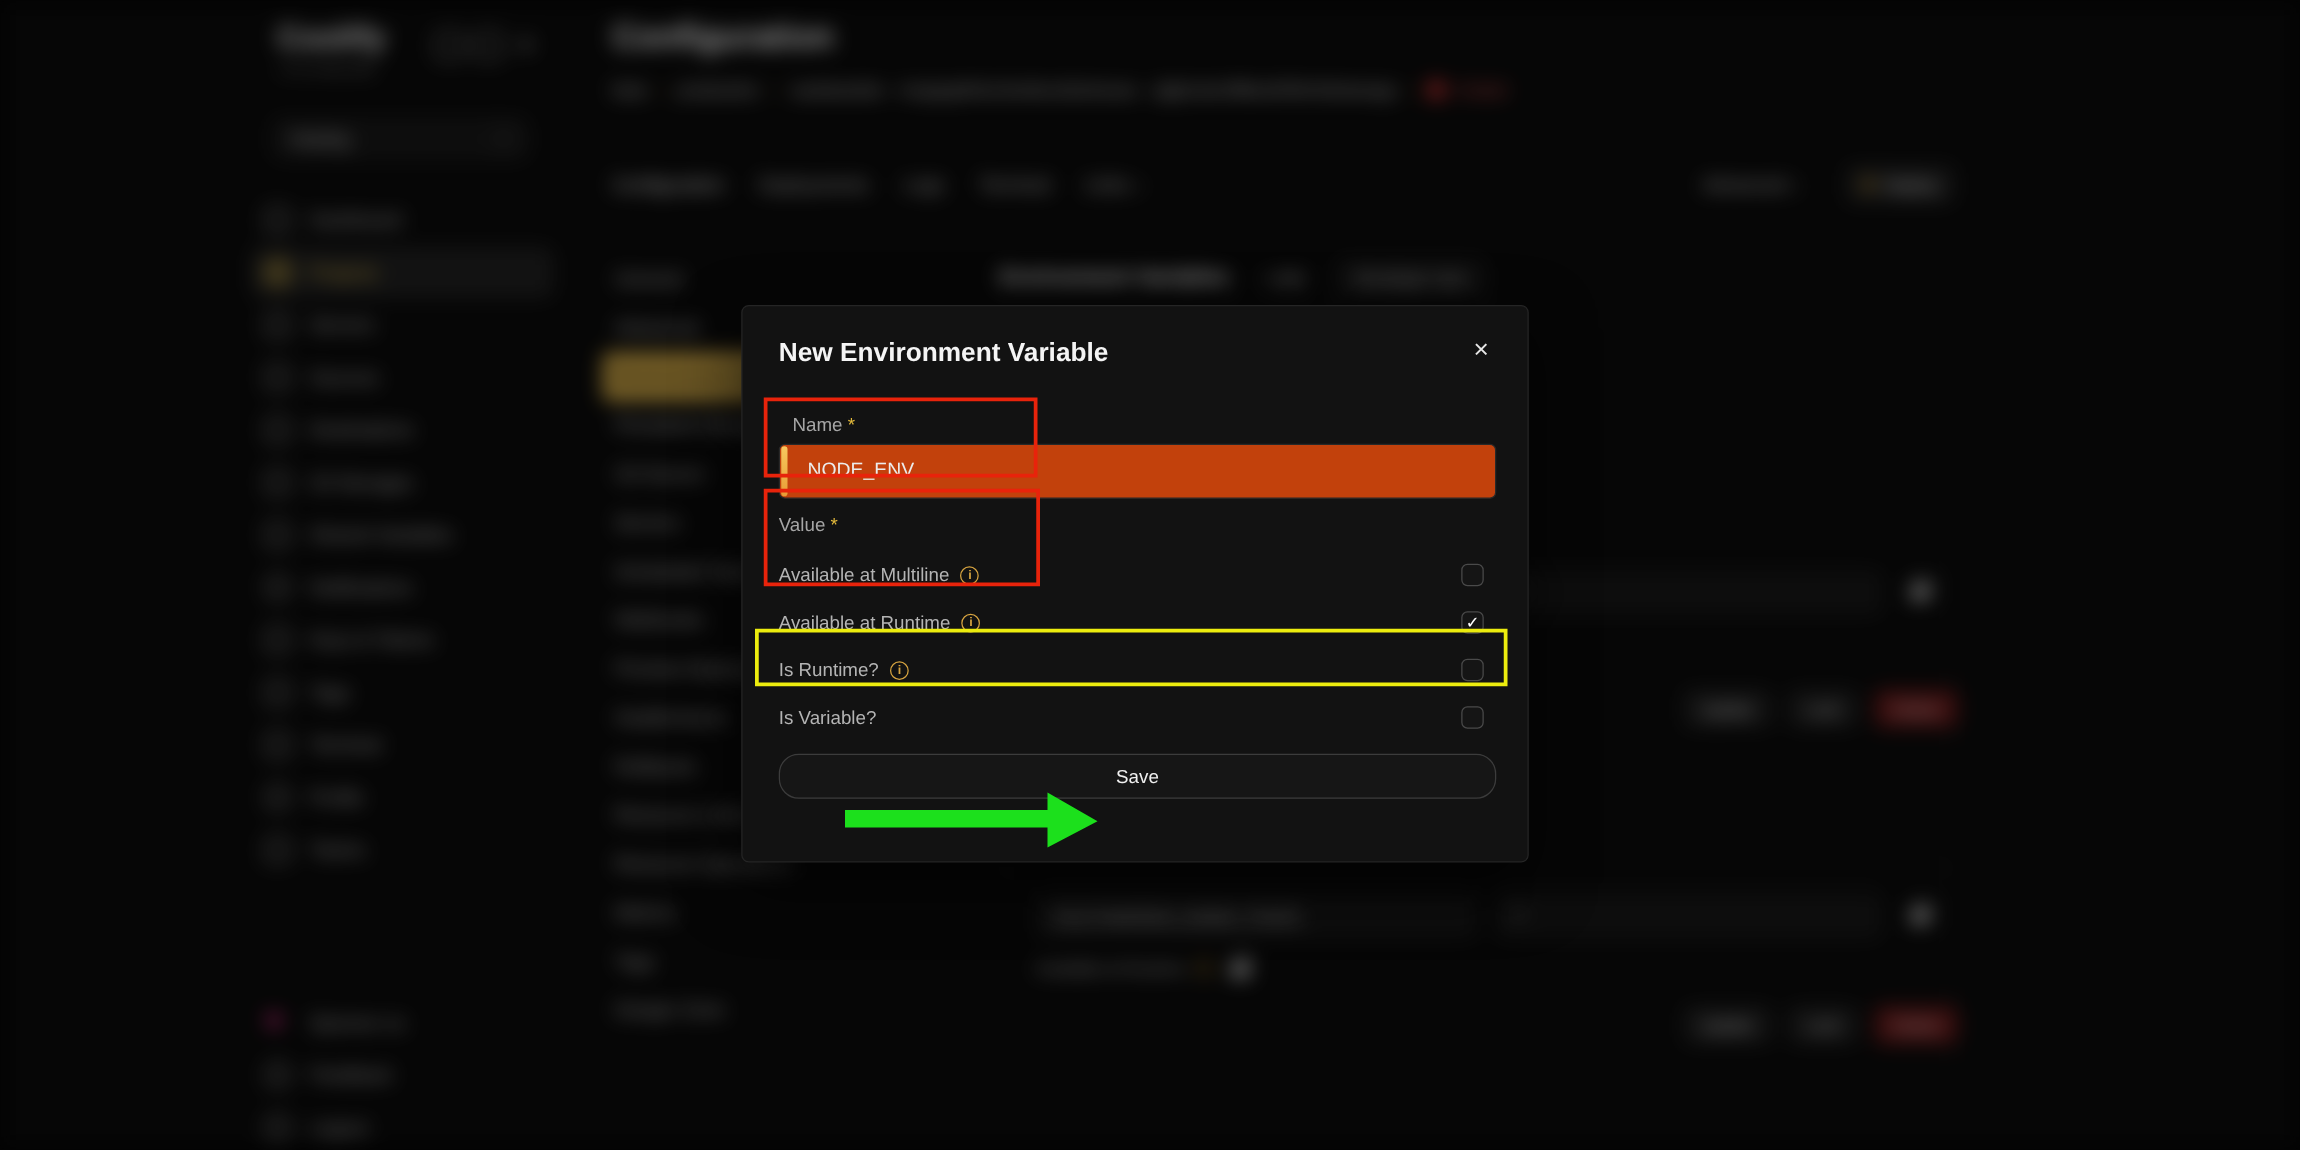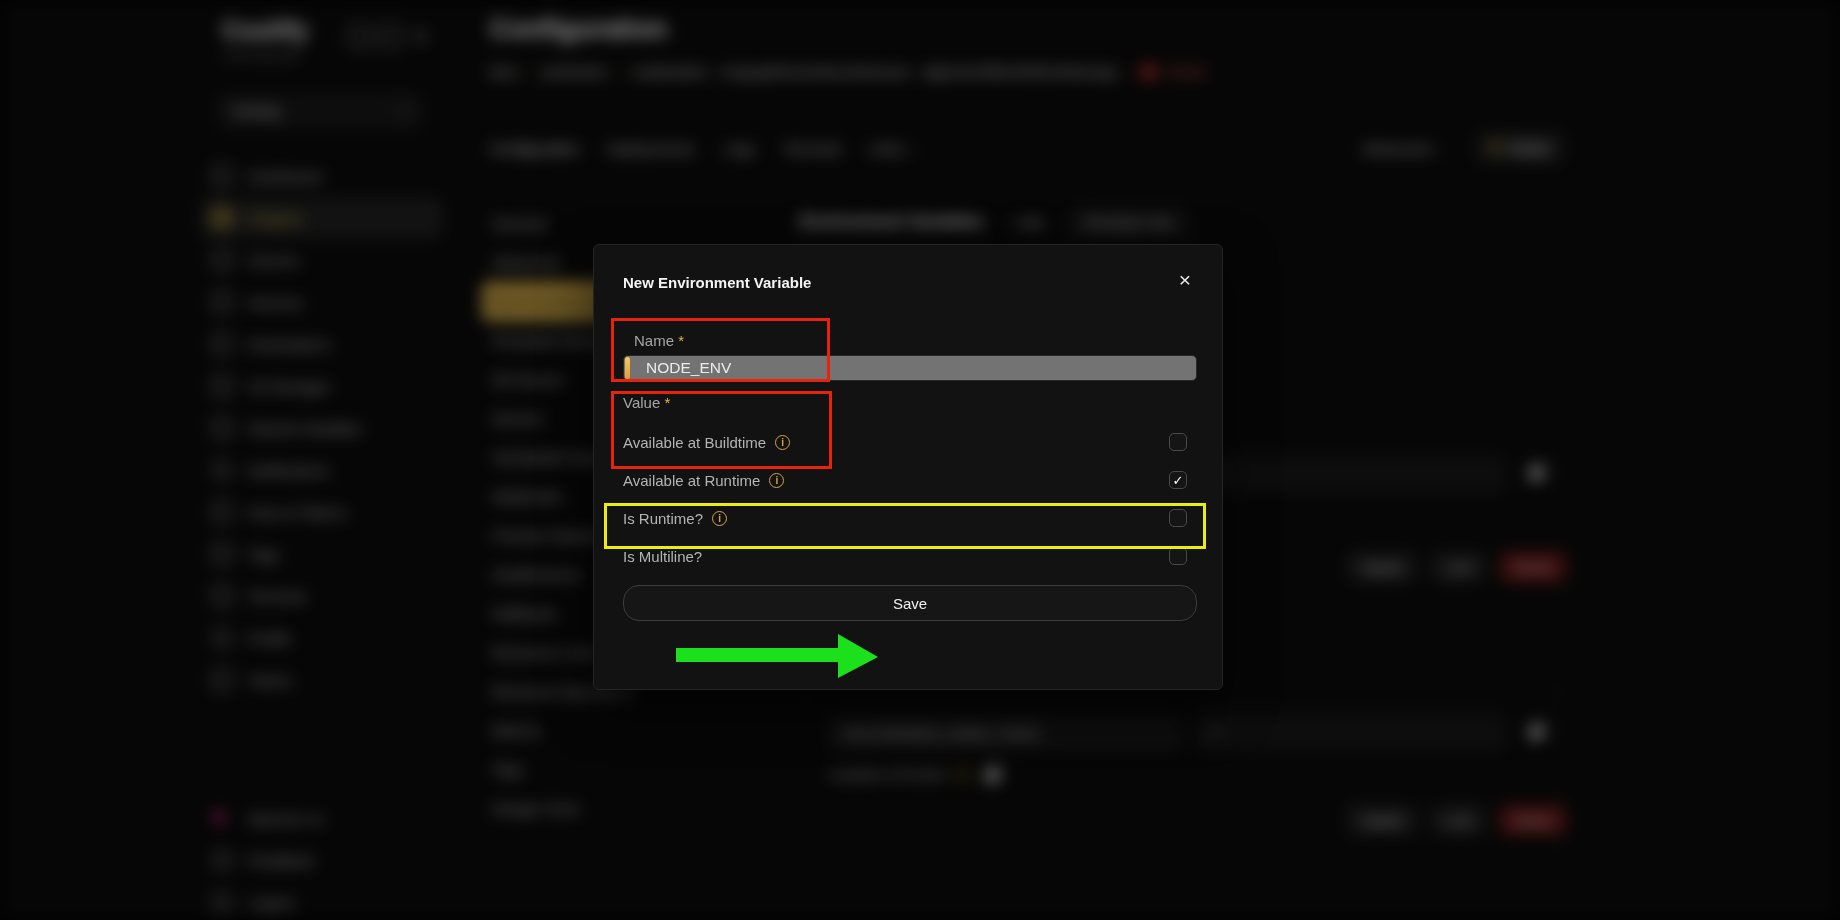--- a/index.html
+++ b/index.html
@@ -65,27 +65,27 @@
   .gbtn.danger { background:#5d1717; border-color:#7c2424; color:#eec6c6; }
   .row-divider { position:absolute; left:0; width:100%; border-top:1px solid #232323; }
 
   .info-i { width:15px; height:15px; border:1.5px solid #d7a440; border-radius:50%; color:#d7a440;
     font-size:10px; font-weight:700; display:inline-flex; align-items:center; justify-content:center; flex:0 0 auto; }
 
   
   .modal { position:absolute; left:593px; top:244px; width:630px; height:446px; background:#121212;
     border:1px solid #252525; border-radius:6px; z-index:10; padding:26px 27px 16px 29px;
     box-shadow:0 18px 50px rgba(0,0,0,.6); }
-  .modal-title { font-size:15px; font-weight:800; color:#f4f4f4; line-height:24px; }
+  .modal-title { font-size:21px; font-weight:800; color:#f4f4f4; line-height:24px; }
   .modal-close { position:absolute; right:24px; top:22px; width:26px; height:26px; color:#e8e8e8;
     font-size:21px; line-height:26px; text-align:center; cursor:pointer; }
   .f-label { margin:36px 11px 4px; font-size:15px; color:#a6a6a6; line-height:20px; }
   .f-label.second { margin:12px 0 8px; }
   .f-label .req { color:#e2b93b; }
-  .txt-input { position:relative; width:574px; height:26px; background:#737373; border:1px solid #282828;
+  .txt-input { position:relative; width:574px; height:44px; background:#c2410c; border:1px solid #282828;
     border-radius:5px; display:flex; align-items:center; }
   .txt-input .accent { position:absolute; left:1px; top:1px; bottom:1px; width:5px; border-radius:4px;
     background:linear-gradient(#f7c85f,#e89c35); }
   .txt-input input { background:transparent; border:none; outline:none; color:#ececec; font-size:15.5px;
     padding-left:22px; width:100%; }
   .checks { margin-top:10px; }
   .check-row { height:38px; display:flex; align-items:center; justify-content:space-between; }
   .check-left { display:flex; align-items:center; gap:9px; font-size:15px; color:#b4b4b4; }
   .cbox { width:18px; height:18px; margin-right:8px; border:1.5px solid #4a4a4a; border-radius:5px; background:#151515;
     display:flex; align-items:center; justify-content:center; color:#ffffff; font-size:13px; font-weight:700; }
@@ -285,21 +285,21 @@
     </div>
 
     <div class="f-label second">
       <span>Value</span>
       <span class="req">*</span>
     </div>
 
     <div class="checks">
       <div class="check-row">
         <span class="check-left">
-          <span>Available at Buildtime</span>
+          <span>Available at Multiline</span>
           <span class="info-i">i</span>
         </span>
         <span class="cbox"></span>
       </div>
       <div class="check-row">
         <span class="check-left">
           <span>Available at Runtime</span>
           <span class="info-i">i</span>
         </span>
         <span class="cbox">
@@ -308,21 +308,21 @@
       </div>
       <div class="check-row">
         <span class="check-left">
           <span>Is Runtime?</span>
           <span class="info-i">i</span>
         </span>
         <span class="cbox"></span>
       </div>
       <div class="check-row">
         <span class="check-left">
-          <span>Is Multiline?</span>
+          <span>Is Variable?</span>
         </span>
         <span class="cbox"></span>
       </div>
     </div>
 
     <div class="save-btn">Save</div>
   </div>
 
   <div class="anno red-rect rect-a"></div>
   <div class="anno red-rect rect-b"></div>

